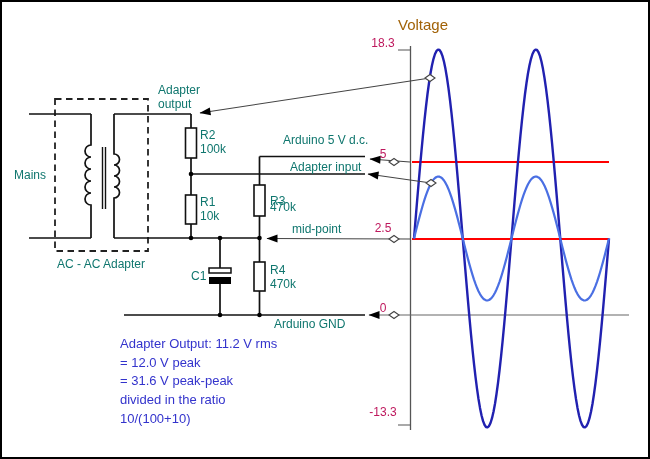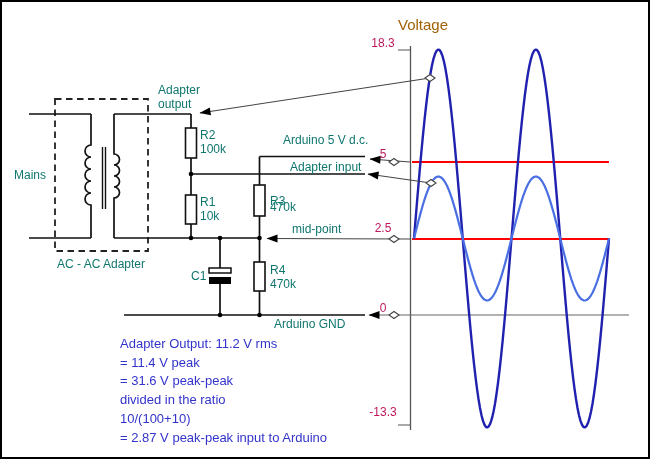--- a/index.html
+++ b/index.html
@@ -110,25 +110,24 @@
   <div class="lbl" style="left:268px;top:275px">470k</div>
   <div class="lbl" style="left:189px;top:267px">C1</div>
 
   <div class="lbl" style="left:281px;top:131px">Arduino 5 V d.c.</div>
   <div class="lbl" style="left:288px;top:158px">Adapter input</div>
   <div class="lbl" style="left:290px;top:220px">mid-point</div>
   <div class="lbl" style="left:272px;top:315px">Arduino GND</div>
 
   <div id="notes" style="color: rgb(51, 51, 204);">
     <div>Adapter Output: 11.2 V rms</div>
-    <div>= 11.4 V peak</div>
+    <div>= 12.0 V peak</div>
     <div>= 31.6 V peak-peak</div>
     <div>divided in the ratio</div>
     <div>10/(100+10)</div>
-    <div>= 2.87 V peak-peak input to Arduino</div>
   </div>
 
   <div class="chart-title" style="left:396px;top:14px">Voltage</div>
   <div class="ytick" style="left:358px;top:34px">18.3</div>
   <div class="ytick" style="left:358px;top:145px">5</div>
   <div class="ytick" style="left:358px;top:219px">2.5</div>
   <div class="ytick" style="left:358px;top:299px">0</div>
   <div class="ytick" style="left:358px;top:403px">-13.3</div>
 
 </div>

